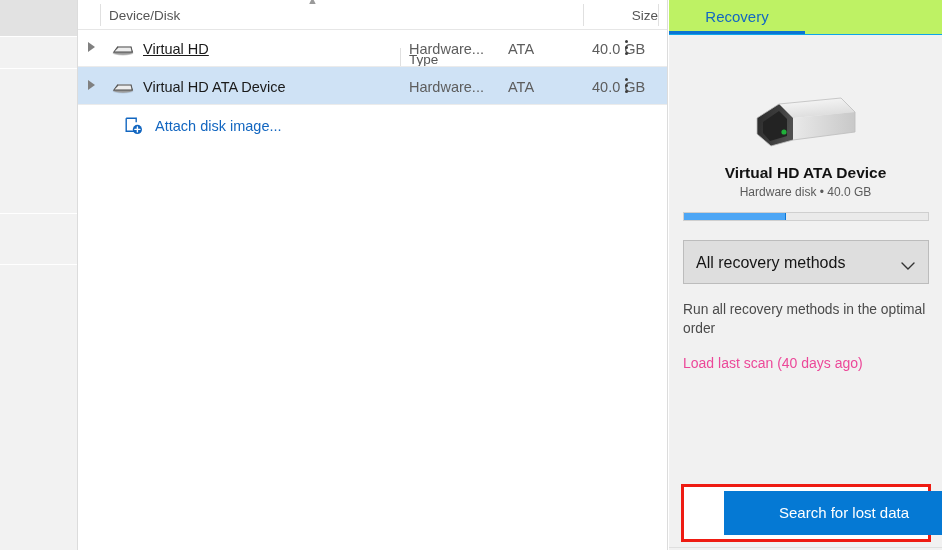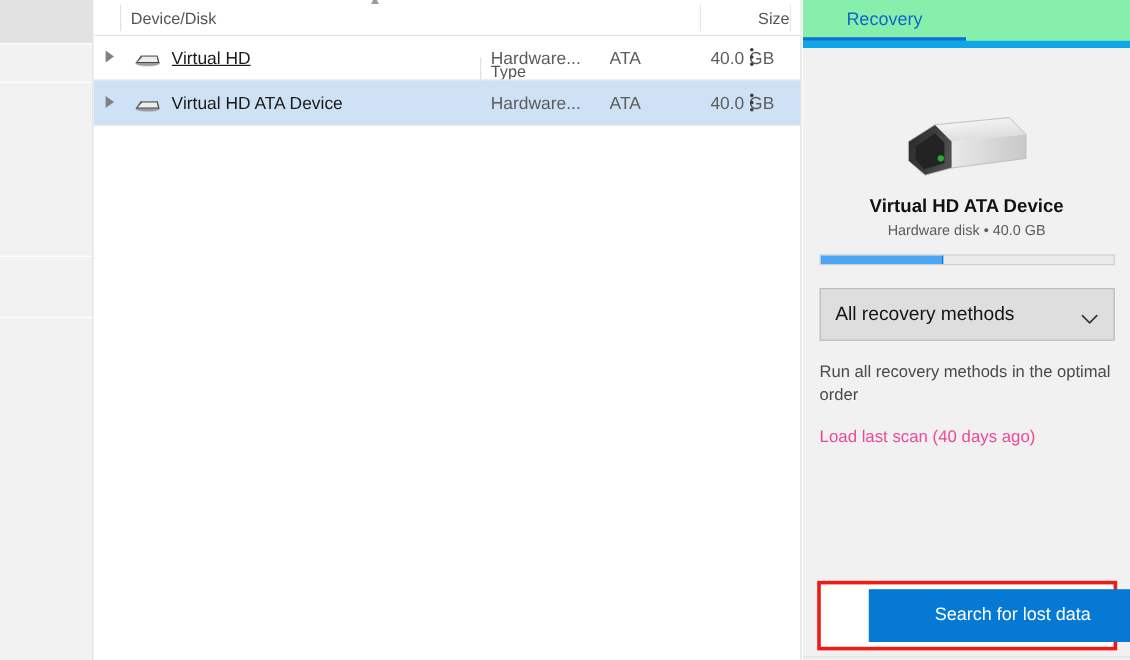--- a/index.html
+++ b/index.html
@@ -184,22 +184,22 @@
     width: 273px;
     height: 550px;
     background: #f1f1f1;
     overflow: hidden;
   }
   .tabs {
     position: absolute;
     left: 0; top: 0;
     width: 273px;
     height: 34px;
-    background: #86efac;
-    border-bottom: 6px solid #0ea5e9;
+    background: #bef264;
+    border-bottom: 1px solid #0ea5e9;
   }
   .tab {
     position: absolute;
     top: 0;
     height: 34px;
     line-height: 34px;
     text-align: center;
     font-size: 15px;
     color: #3a3a3a;
     cursor: pointer;
@@ -402,20 +402,30 @@
       <div class="cell dim" style="left:331px;width:92px;">Hardware...</div>
       <div class="cell dim" style="left:430px;width:78px;">ATA</div>
       <div class="cell dim" style="left:514px;width:70px;">40.0 GB</div>
       <div class="kebab" style="left:540px;">
         <i></i>
           <i></i>
           <i></i>
       </div>
     </div>
 
+    <div class="attach-row" style="top:107px;">
+      <div class="attach-ico">
+        <svg width="20" height="20" viewBox="0 0 20 20">
+          <path d="M2.2 2.2 L12.2 2.2 L12.2 6.2 M2.2 2.2 L2.2 15.2 L10.2 15.2" fill="none" stroke="#1266c0" stroke-width="1.4"></path>
+          <circle cx="13.4" cy="13.4" r="4.6" fill="#1266c0"></circle>
+          <path d="M13.4 10.9 L13.4 15.9 M10.9 13.4 L15.9 13.4" stroke="#ffffff" stroke-width="1.4" stroke-linecap="round"></path>
+        </svg>
+      </div>
+      <div class="attach-text">Attach disk image...</div>
+    </div>
 
   </div>
 
   <div class="right">
     <div class="tabs">
       <div class="tab active" style="left:0px;width:136px;">
         <span>Recovery</span>
       </div>
       <div class="tab-underline" style="left:0px;width:136px;"></div>
     </div>

